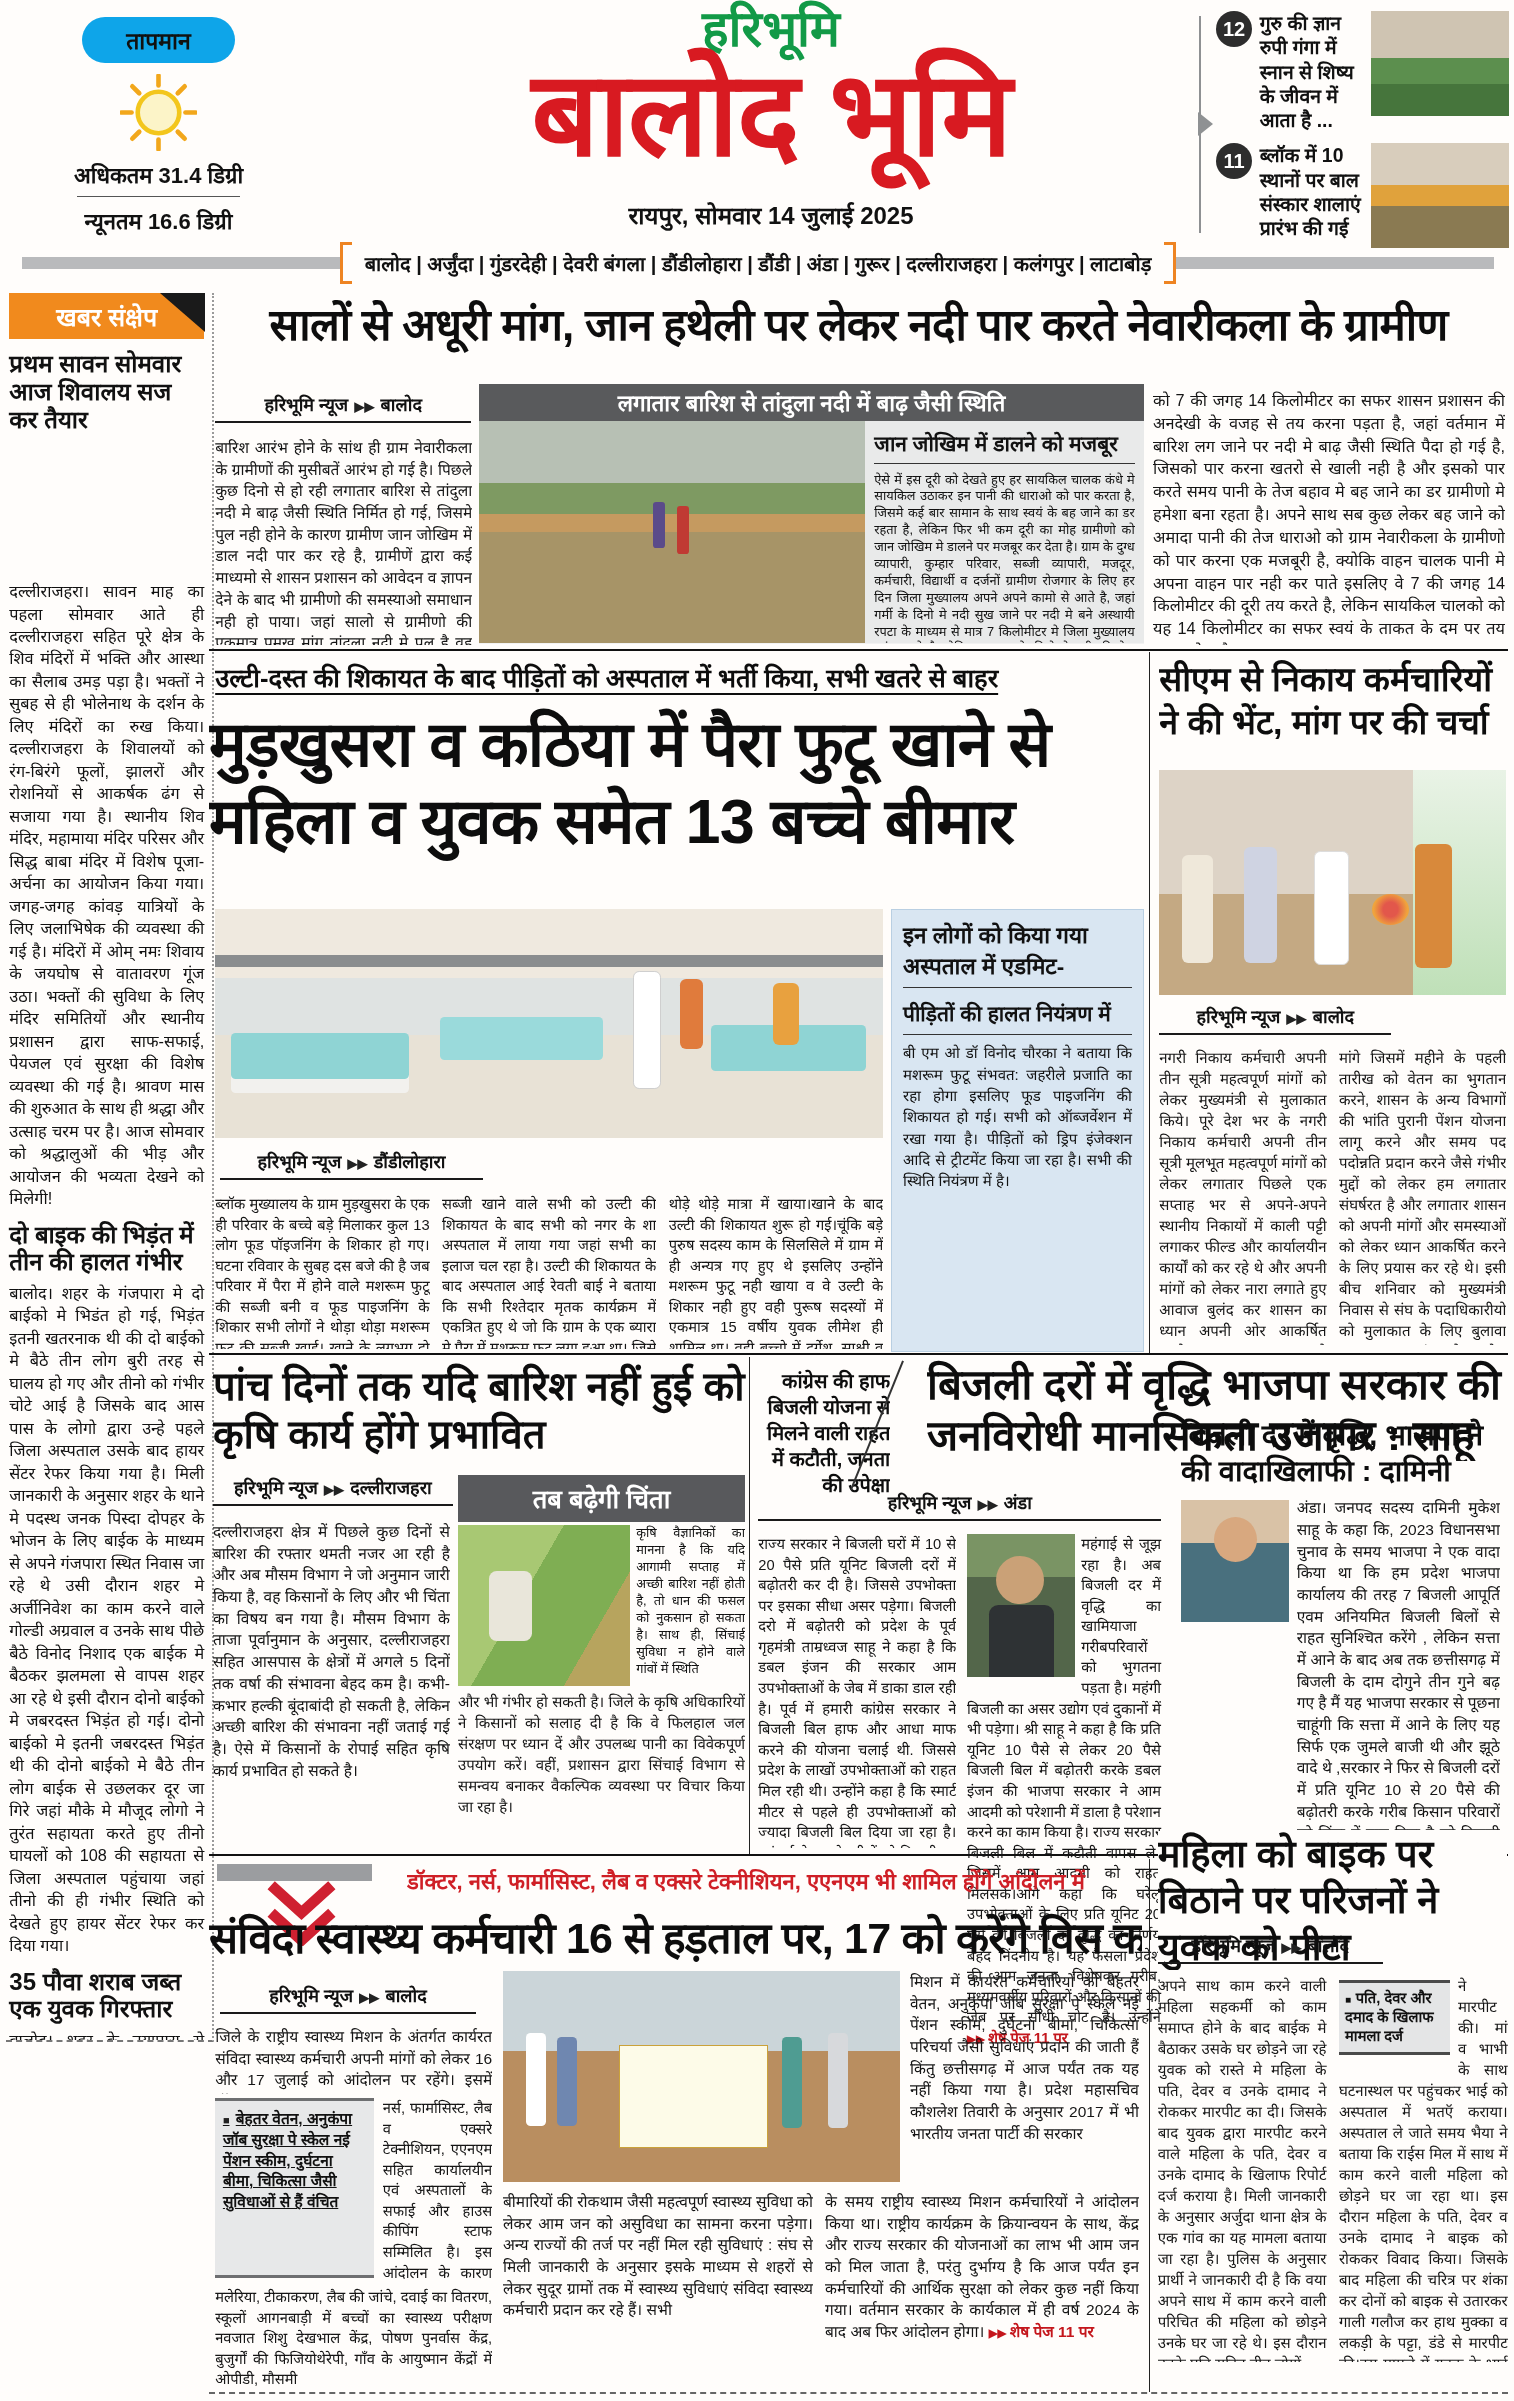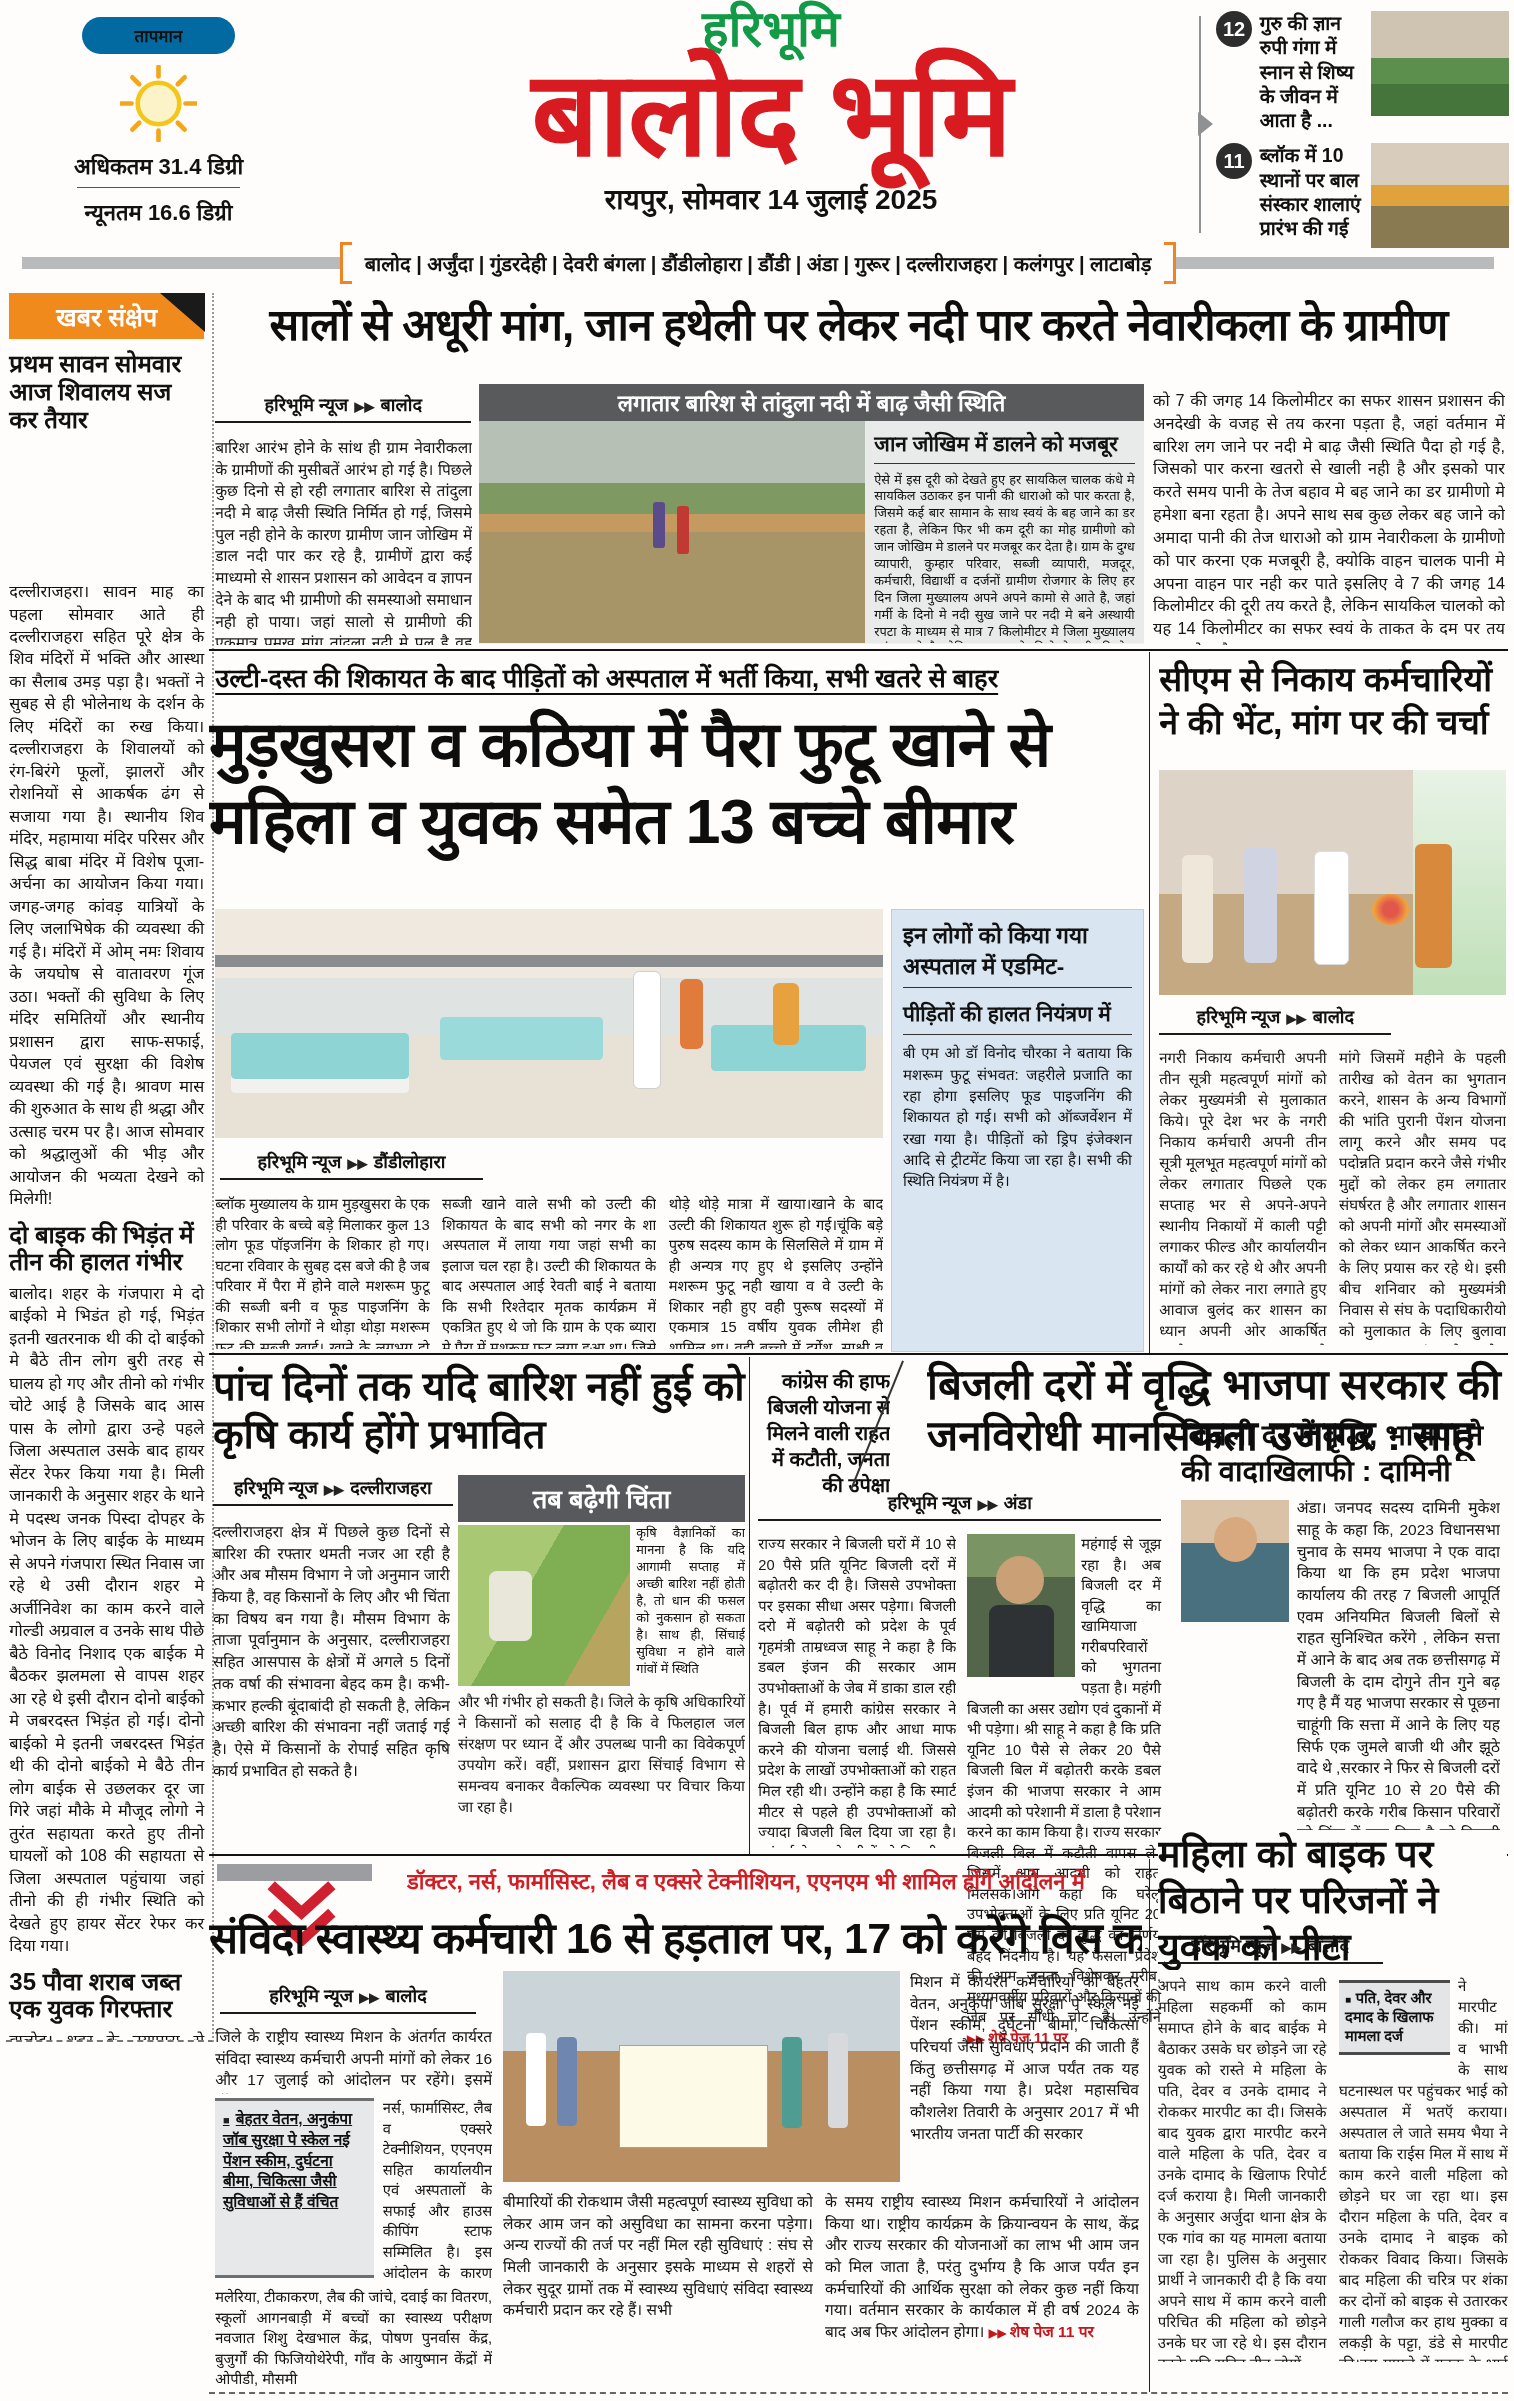--- a/index.html
+++ b/index.html
@@ -12,27 +12,27 @@
   .byline{font-weight:bold;font-size:18px;text-align:center;border-bottom:2.3px solid #1a1a1a;
           padding-bottom:4.6px;white-space:nowrap;overflow:hidden;}
   .byline .arr::before{content:"▶▶";font-size:13px;color:#222;margin:0 6.2px;}
   .more{color:#c4161c;font-weight:bold;white-space:nowrap;}
   .more .marr::before{content:"▶▶";font-size:11.6px;color:#c4161c;margin-right:3.1px;}
   .capbar{background:#595a5c;color:#fff;font-weight:bold;text-align:center;
           display:flex;align-items:center;justify-content:center;}
   .photo{position:relative;overflow:hidden;}
   .kicker-line{text-decoration:underline;text-underline-offset:6.2px;text-decoration-thickness:1.5px;}
   
-  .weather-pill{width:153px;margin:0 auto;background:#0369a1;border-radius:23px;text-align:center;
-                font-size:17px;font-weight:bold;padding:7px 0;}
+  .weather-pill{width:153px;margin:0 auto;background:#0ea5e9;border-radius:23px;text-align:center;
+                font-size:23px;font-weight:bold;padding:7px 0;}
   .wline{font-size:22px;font-weight:bold;text-align:center;}
   .wdiv{width:163px;border-top:1.5px solid #555;margin:7.7px auto;}
   .logo-top{color:#129a47;font-size:50px;font-weight:800;line-height:.95;}
   .logo-main{color:#d81a21;font-size:118px;font-weight:800;line-height:1.02;letter-spacing:-1.5px;}
-  .dateline{font-size:28px;font-weight:bold;margin-top:5px;}
+  .dateline{font-size:24px;font-weight:bold;margin-top:24px;}
   .tnum{width:36px;height:36px;border-radius:50%;background:#2d2d2d;color:#fff;font-size:20px;
         font-weight:bold;display:flex;align-items:center;justify-content:center;flex:0 0 36px;}
   .teaser{display:flex;gap:7.7px;align-items:flex-start;margin-bottom:11px;}
   .teaser-txt{font-size:19.4px;font-weight:bold;line-height:1.25;width:130px;}
   .tphoto{width:138px;height:105px;flex:0 0 138px;}
   .towns{display:flex;align-items:center;}
   .gbar{flex:1;height:12.4px;background:#b9babc;}
   .brk{width:9.3px;height:36px;flex:0 0 9.3px;}
   .brk.l{border-left:3.9px solid #ee8422;border-top:3.9px solid #ee8422;border-bottom:3.9px solid #ee8422;}
   .brk.r{border-right:3.9px solid #ee8422;border-top:3.9px solid #ee8422;border-bottom:3.9px solid #ee8422;}

